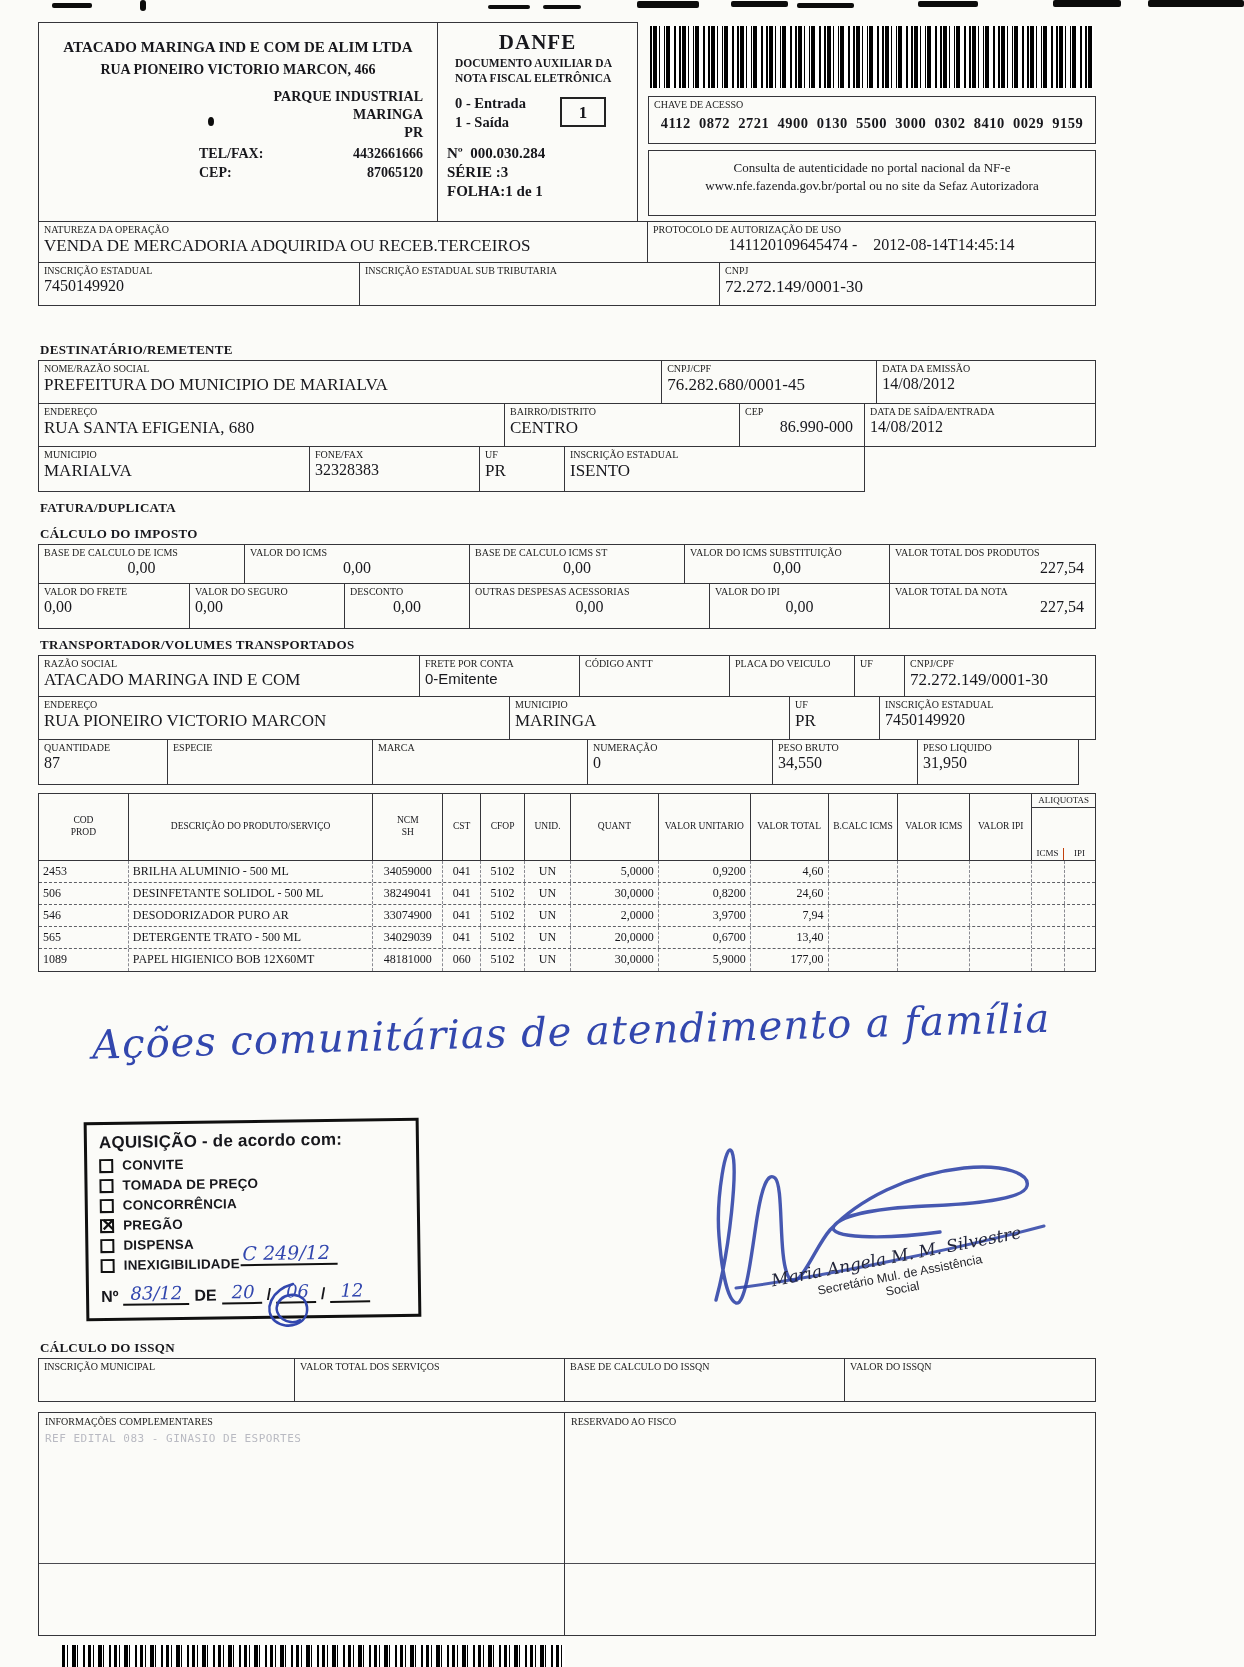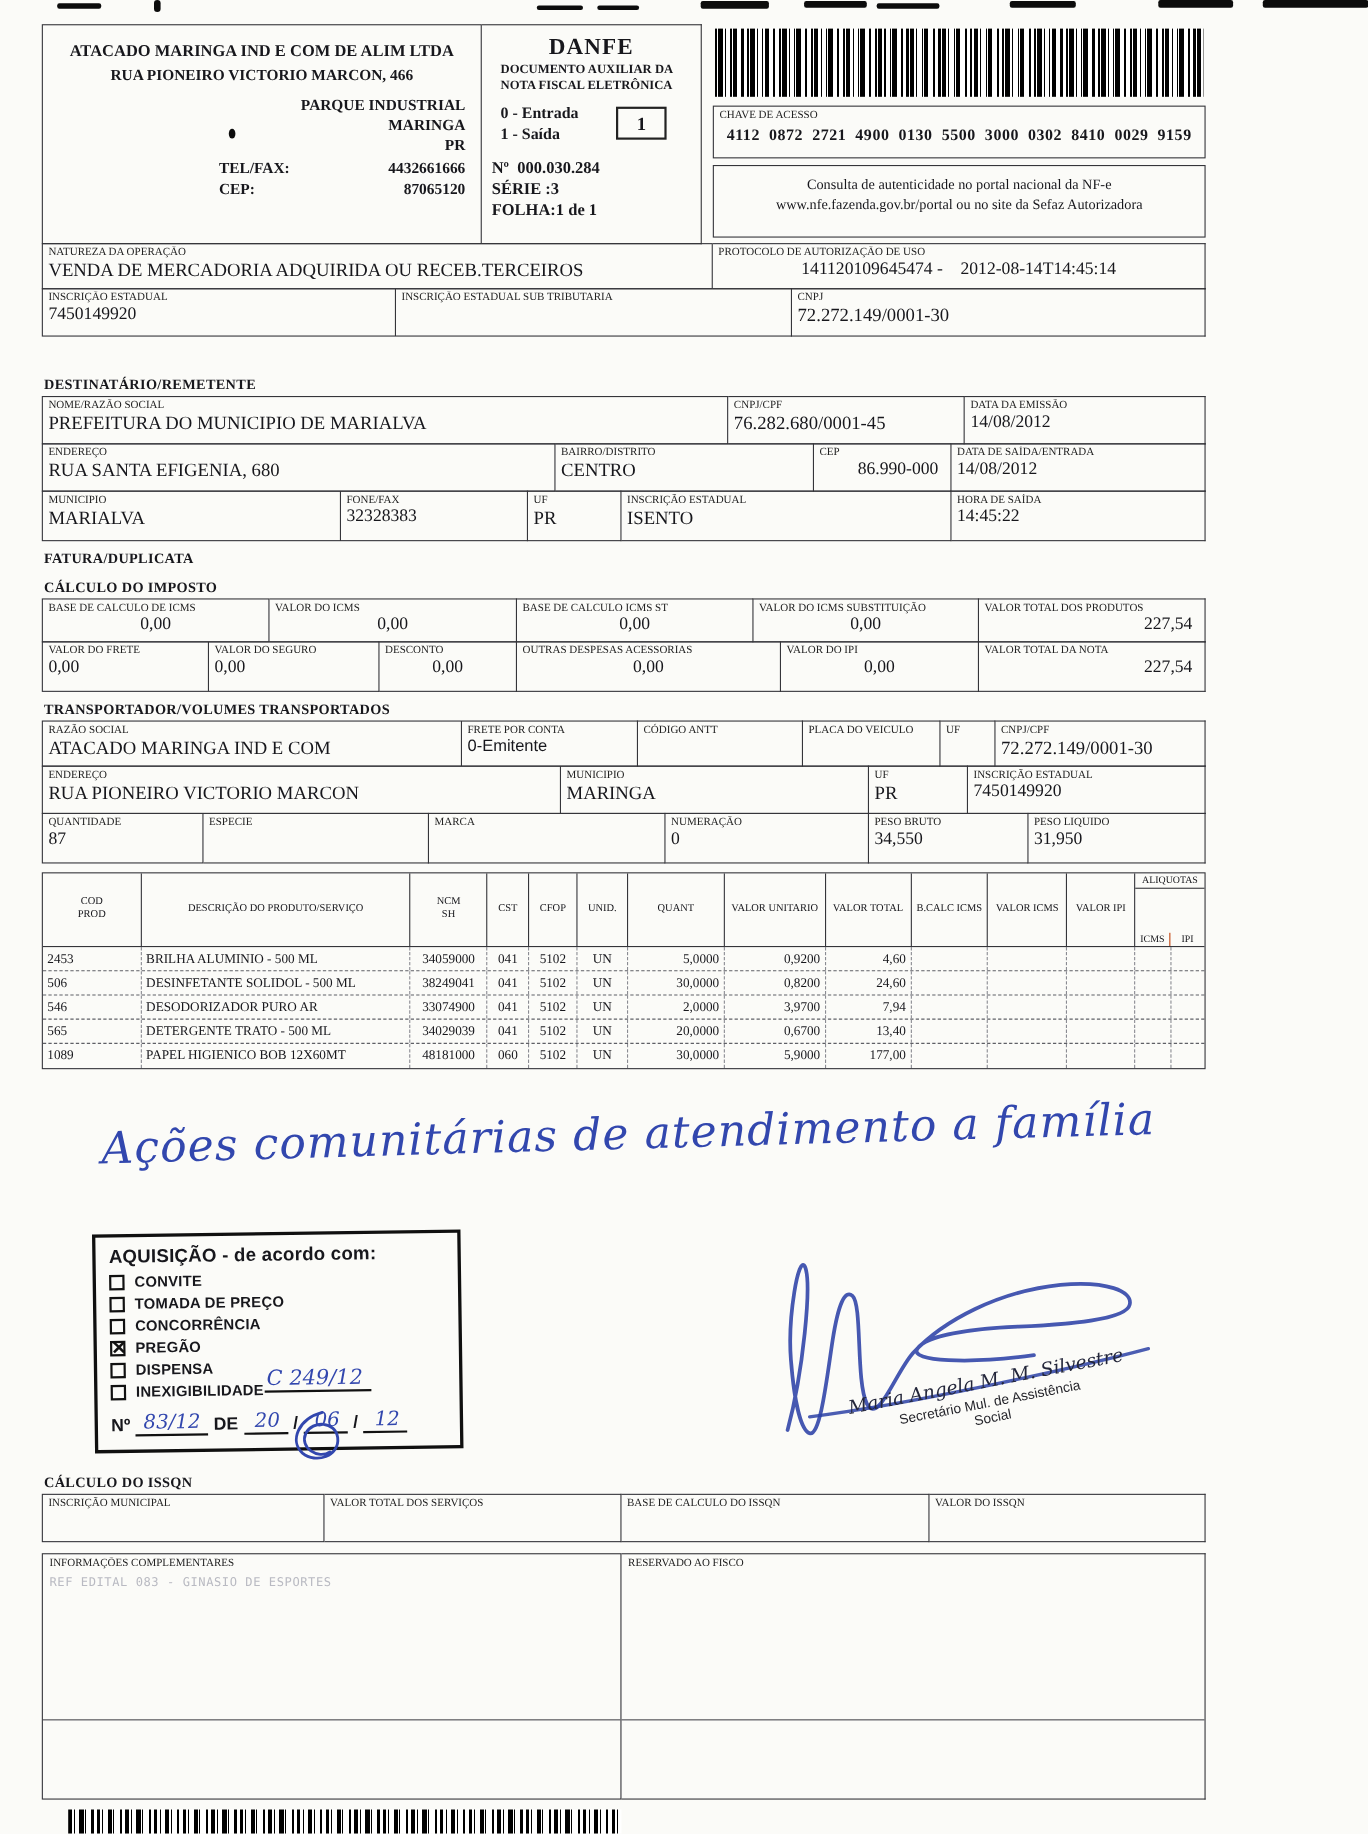--- a/index.html
+++ b/index.html
@@ -232,24 +232,20 @@
           <div class="val">32328383</div>
         </div>
         <div class="fld" style="width:85px">
           <div class="lab">UF</div>
           <div class="val lg">PR</div>
         </div>
         <div class="fld" style="width:300px">
           <div class="lab">INSCRIÇÃO ESTADUAL</div>
           <div class="val lg">ISENTO</div>
         </div>
-        <div class="fld" style="width:231px">
-          <div class="lab">HORA DE SAÍDA</div>
-          <div class="val">14:45:22</div>
-        </div>
       </div>
     </div>
   </div>
 
   <div class="sec" style="margin-top:8px">FATURA/DUPLICATA</div>
 
   <div style="margin-top:10px">
     <div class="sec">CÁLCULO DO IMPOSTO</div>
     <div class="rows">
       <div class="row h40">
@@ -344,21 +340,21 @@
         <div class="fld" style="width:90px">
           <div class="lab">UF</div>
           <div class="val lg">PR</div>
         </div>
         <div class="fld" style="width:216px">
           <div class="lab">INSCRIÇÃO ESTADUAL</div>
           <div class="val">7450149920</div>
         </div>
       </div>
       <div class="row h46">
-        <div class="fld" style="width:147px">
+        <div class="fld" style="width:130px">
           <div class="lab">QUANTIDADE</div>
           <div class="val">87</div>
         </div>
         <div class="fld" style="width:205px">
           <div class="lab">ESPECIE</div>
           <div class="val"></div>
         </div>
         <div class="fld" style="width:215px">
           <div class="lab">MARCA</div>
           <div class="val"></div>

